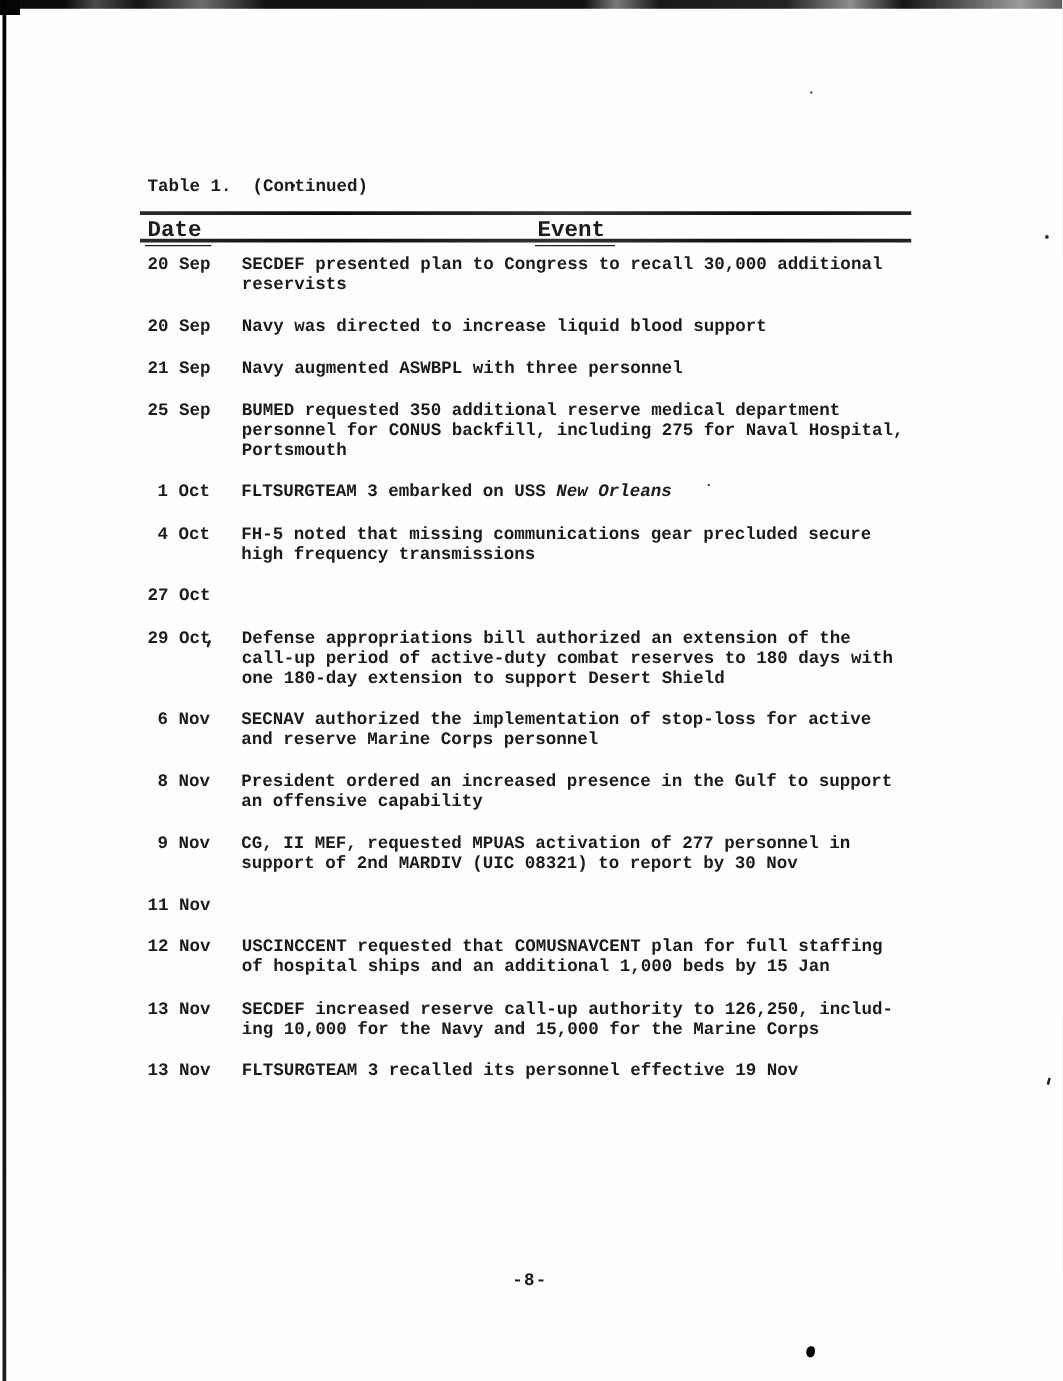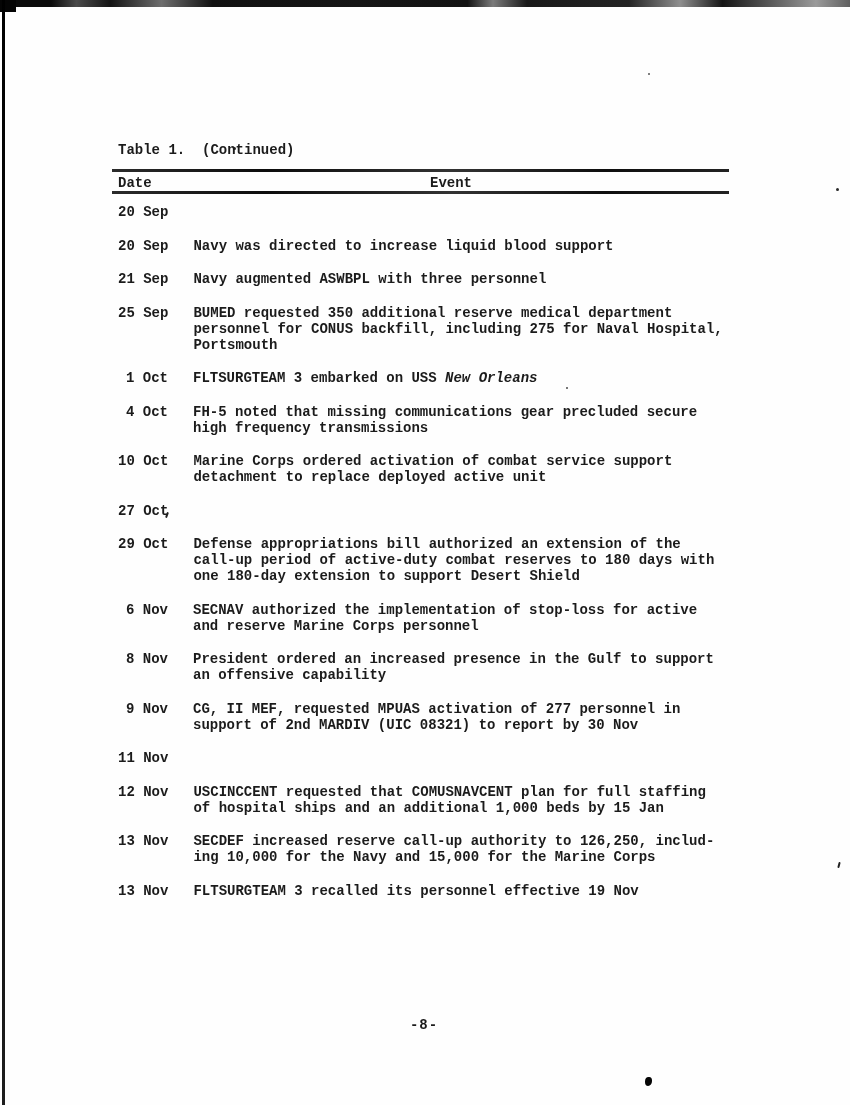--- a/index.html
+++ b/index.html
@@ -38,21 +38,21 @@
   .sp7 { left: 645px; top: 1077px; width: 7px; height: 9px; border-radius: 50% 40% 55% 45%; background:#050505; }
   
   .title {
     position: absolute; left: 118px; top: 142px;
     font-size: 14px; white-space: pre;
   }
   .rule { position: absolute; left: 112px; width: 617px; background: linear-gradient(90deg,#2b2b2b,#0c0c0c 25%,#333 55%,#0e0e0e 80%,#222); }
   .rule-top { top: 169px; height: 2.5px; }
   .rule-bottom { top: 191px; height: 3px; }
   .col-label {
-    position: absolute; top: 175px; font-size: 14px;
+    position: absolute; top: 175px; font-size: 18px;
     border-bottom: 1.5px solid #1f1f1f; padding: 0 8px 1px 2px;
   }
   .col-date  { left: 116px; }
   .col-event { left: 428px; }
   .entries { position: absolute; left: 118px; top: 204px; width: 614px; }
   .entry { display: flex; margin-bottom: 17.5px; font-size: 14px; line-height: 16px; }
   .date-cell { flex: 0 0 50px; text-align: right; white-space: pre; }
   .event-cell { margin-left: 25px; white-space: pre-line; width: 539px; }
   .event-cell em { font-style: italic; }
   .page-number {
@@ -79,20 +79,22 @@
   <div class="title">Table 1.  (Continued)</div>
 
   <div class="rule rule-top"></div>
   <div class="col-label col-date">Date</div>
   <div class="col-label col-event">Event</div>
   <div class="rule rule-bottom"></div>
 
   <div class="entries">
   <div class="entry">
     <div class="date-cell">20 Sep</div>
+    <div class="event-cell">SECDEF presented plan to Congress to recall 30,000 additional
+reservists</div>
   </div>
 
   <div class="entry">
     <div class="date-cell">20 Sep</div>
     <div class="event-cell">Navy was directed to increase liquid blood support</div>
   </div>
 
   <div class="entry">
     <div class="date-cell">21 Sep</div>
     <div class="event-cell">Navy augmented ASWBPL with three personnel</div>
@@ -109,25 +111,20 @@
     <div class="date-cell">1 Oct</div>
     <div class="event-cell">FLTSURGTEAM 3 embarked on USS <em>New Orleans</em></div>
   </div>
 
   <div class="entry">
     <div class="date-cell">4 Oct</div>
     <div class="event-cell">FH-5 noted that missing communications gear precluded secure
 high frequency transmissions</div>
   </div>
 
-  <div class="entry">
-    <div class="date-cell">10 Oct</div>
-    <div class="event-cell">Marine Corps ordered activation of combat service support
-detachment to replace deployed active unit</div>
-  </div>
 
   <div class="entry">
     <div class="date-cell">27 Oct</div>
   </div>
 
   <div class="entry">
     <div class="date-cell">29 Oct</div>
     <div class="event-cell">Defense appropriations bill authorized an extension of the
 call-up period of active-duty combat reserves to 180 days with
 one 180-day extension to support Desert Shield</div>

